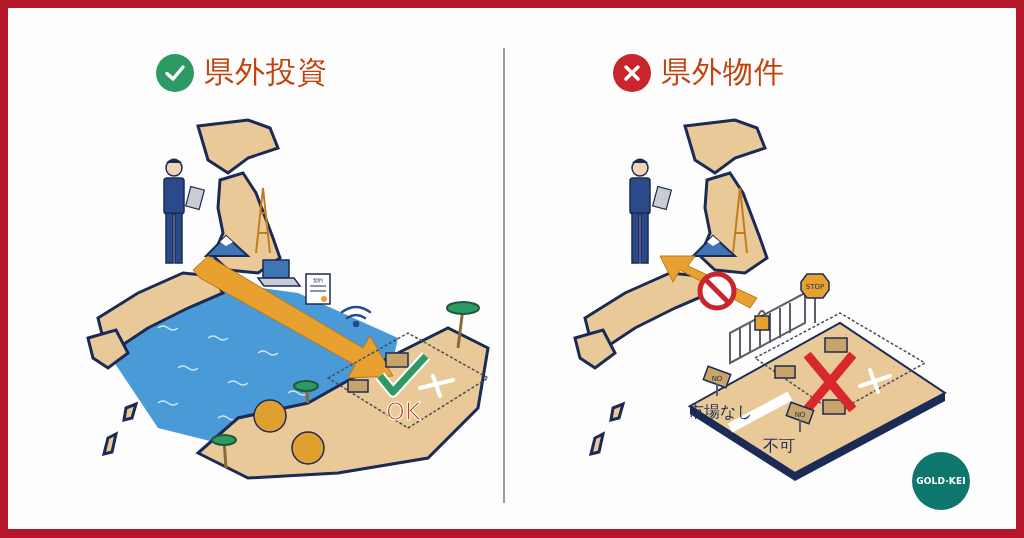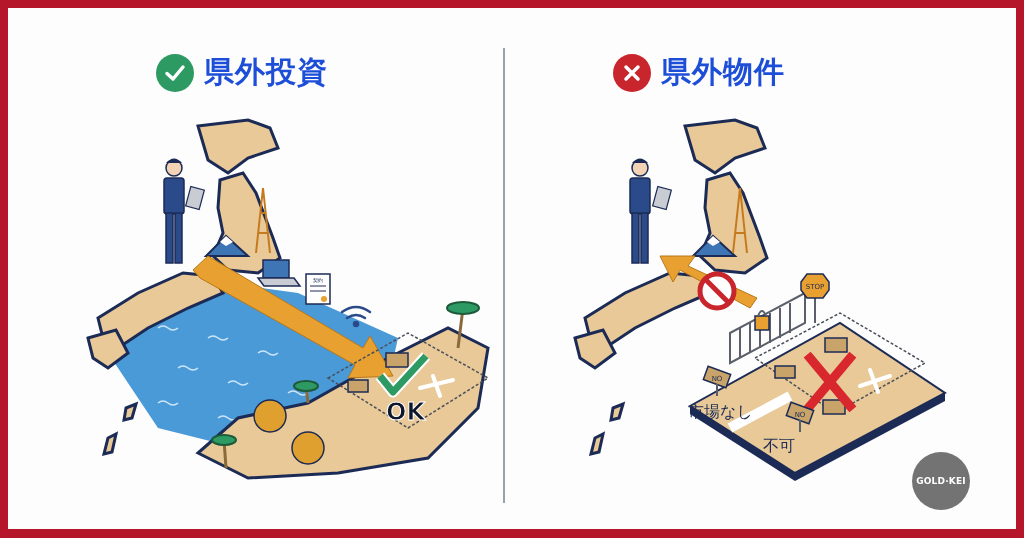--- a/index.html
+++ b/index.html
@@ -6,25 +6,25 @@
   body{width:1024px;height:538px;overflow:hidden;background:#b5162a;font-family:"DejaVu Sans","Liberation Sans",sans-serif;}
   .frame{position:absolute;left:8px;top:8px;width:1008px;height:521px;background:#fdfdfd;}
   .panel{position:absolute;top:0;height:521px;}
   .panel-left{left:0;width:495px;}
   .panel-right{left:497px;width:445px;text-align:right;}
   .divider{position:absolute;left:495px;top:40px;width:2px;height:455px;background:#9aa0a8;}
   .heading{position:absolute;top:44px;display:flex;align-items:center;gap:10px;}
   .panel-left .heading{left:148px;}
   .panel-right .heading{left:108px;}
   .badge{width:38px;height:38px;border-radius:50%;display:flex;align-items:center;justify-content:center;}
-  .heading-text{font-size:30px;font-weight:bold;color:#1d4ed8;letter-spacing:1px;}
+  .heading-text{font-size:30px;font-weight:normal;color:#c2410c;letter-spacing:1px;}
   svg.scene{position:absolute;left:0;top:0;}
-  .ok-label{position:absolute;font-size:24px;font-weight:bold;color:#0f172a;-webkit-text-stroke:1px #fff;}
+  .ok-label{position:absolute;font-size:24px;font-weight:normal;color:#c2410c;-webkit-text-stroke:1px #fff;}
   .jp-label{position:absolute;font-size:16px;font-weight:normal;color:#1c2b55;}
-  .logo{position:absolute;left:912px;top:452px;width:58px;height:58px;border-radius:50%;background:#737373;display:flex;align-items:center;justify-content:center;}
+  .logo{position:absolute;left:912px;top:452px;width:58px;height:58px;border-radius:50%;background:#0f766e;display:flex;align-items:center;justify-content:center;}
   .logo span{color:#fff;font-size:9px;font-weight:bold;letter-spacing:0.2px;}
 </style>
 </head>
 <body>
 
 <div class="frame">
 
   <div class="panel panel-left">
     <div class="heading">
       <div class="badge" style="background:#2e9a63">

